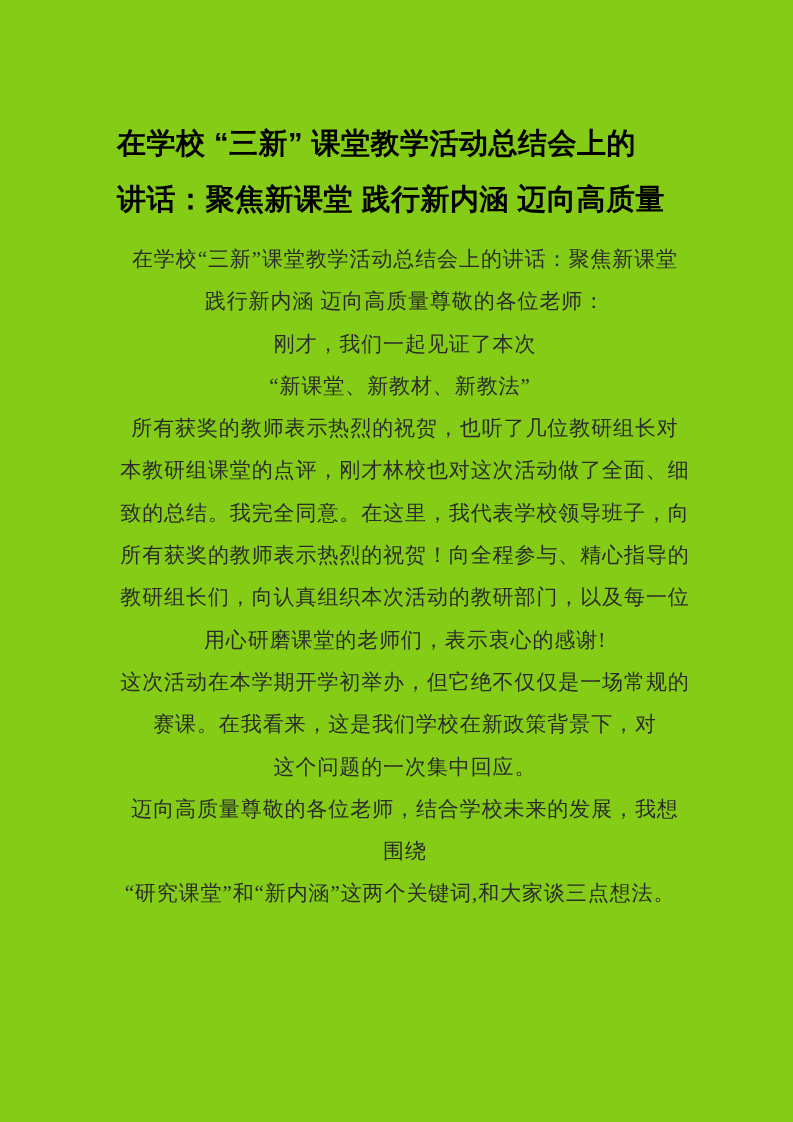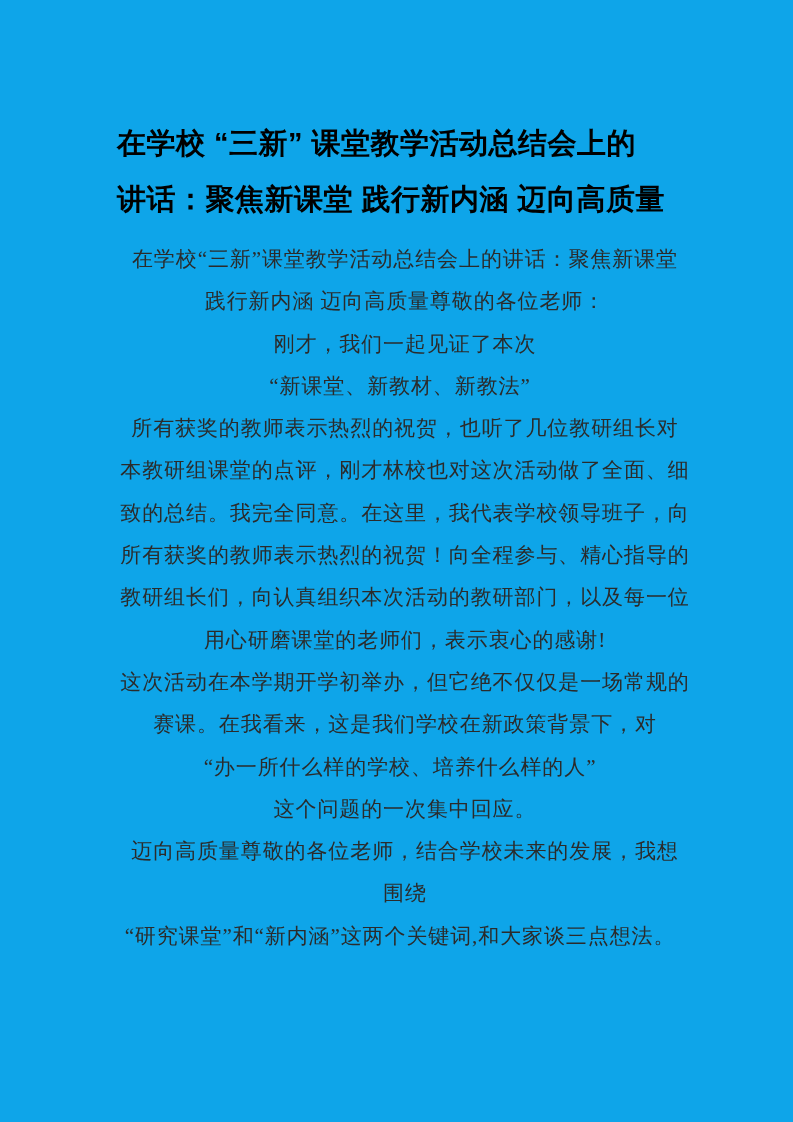--- a/index.html
+++ b/index.html
@@ -11,21 +11,21 @@
     width: 793px;
     height: 1122px;
     overflow: hidden;
     position: relative;
   }
   .page {
     box-sizing: border-box;
     width: 793px;
     height: 1122px;
     padding: 115px 100px 0 117px;
-    background: #0ea5e9;
+    background: #84cc16;
     color: #000000;
   }
   .doc-title {
     font-family: "Liberation Sans", sans-serif;
     font-weight: 700;
     font-size: 29px;
     line-height: 56px;
     letter-spacing: 0.5px;
     color: #000000;
     white-space: nowrap;
@@ -60,19 +60,18 @@
     <div class="doc-line">刚才，我们一起见证了本次</div>
     <div class="doc-line hang">“新课堂、新教材、新教法”</div>
     <div class="doc-line">所有获奖的教师表示热烈的祝贺，也听了几位教研组长对</div>
     <div class="doc-line">本教研组课堂的点评，刚才林校也对这次活动做了全面、细</div>
     <div class="doc-line">致的总结。我完全同意。在这里，我代表学校领导班子，向</div>
     <div class="doc-line">所有获奖的教师表示热烈的祝贺！向全程参与、精心指导的</div>
     <div class="doc-line">教研组长们，向认真组织本次活动的教研部门，以及每一位</div>
     <div class="doc-line">用心研磨课堂的老师们，表示衷心的感谢!</div>
     <div class="doc-line">这次活动在本学期开学初举办，但它绝不仅仅是一场常规的</div>
     <div class="doc-line">赛课。在我看来，这是我们学校在新政策背景下，对</div>
-    <div class="doc-line hang">“办一所什么样的学校、培养什么样的人”</div>
     <div class="doc-line">这个问题的一次集中回应。</div>
     <div class="doc-line">迈向高质量尊敬的各位老师，结合学校未来的发展，我想</div>
     <div class="doc-line">围绕</div>
     <div class="doc-line hang">“研究课堂”和“新内涵”这两个关键词,和大家谈三点想法。</div>
   </div>
 </div>
 
 </body></html>

